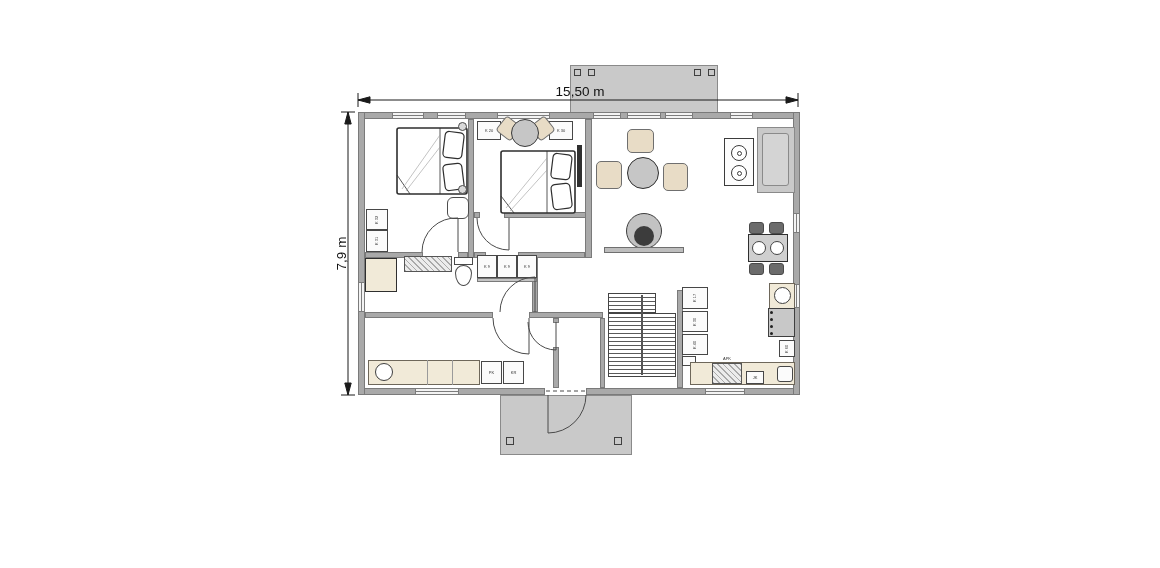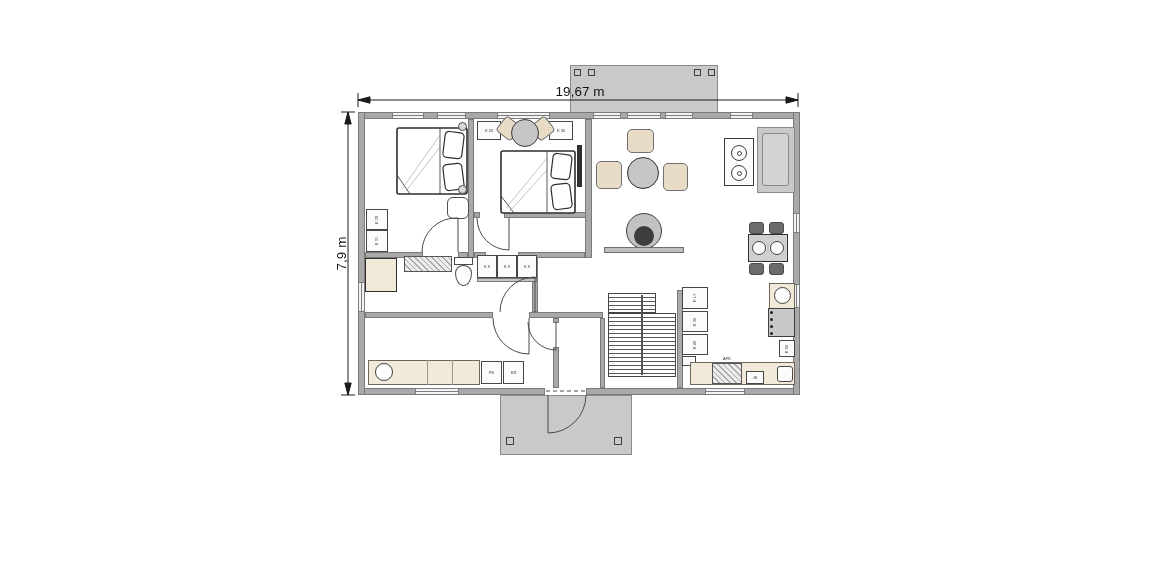--- a/index.html
+++ b/index.html
@@ -189,21 +189,21 @@
   <div class="abs" style="left:768px;top:308px;width:27px;height:29px;background:#c8c8c8;border:1.5px solid #3f3f3f;"></div>
   <div class="abs" style="left:770px;top:311px;width:3px;height:3px;background:#222;border-radius:50%;"></div>
   <div class="abs" style="left:770px;top:318px;width:3px;height:3px;background:#222;border-radius:50%;"></div>
   <div class="abs" style="left:770px;top:325px;width:3px;height:3px;background:#222;border-radius:50%;"></div>
   <div class="abs" style="left:770px;top:332px;width:3px;height:3px;background:#222;border-radius:50%;"></div>
   <div class="abs cab" style="left:779px;top:340px;width:16px;height:17px;">
       <span class="rot">K 60</span>
     </div>
   <div class="abs cab" style="left:777px;top:366px;width:16px;height:16px;border-radius:3px;"></div>
 
-  <div class="abs dim" style="left:540px;top:84px;width:80px;">19,67 m</div>
+  <div class="abs dim" style="left:540px;top:84px;width:80px;">15,50 m</div>
   <div class="abs dim" style="left:308px;top:246px;width:66px;transform:rotate(-90deg);">7,9 m</div>
 
   <svg class="overlay" width="1160" height="568" viewBox="0 0 1160 568">
 
     <g stroke="#1a1a1a" stroke-width="1" fill="#1a1a1a">
       <line x1="358" y1="100" x2="798" y2="100"></line>
       <line x1="358" y1="93" x2="358" y2="107"></line>
       <line x1="798" y1="93" x2="798" y2="107"></line>
       <polygon points="358,100 370,96.8 370,103.2"></polygon>
       <polygon points="798,100 786,96.8 786,103.2"></polygon>

